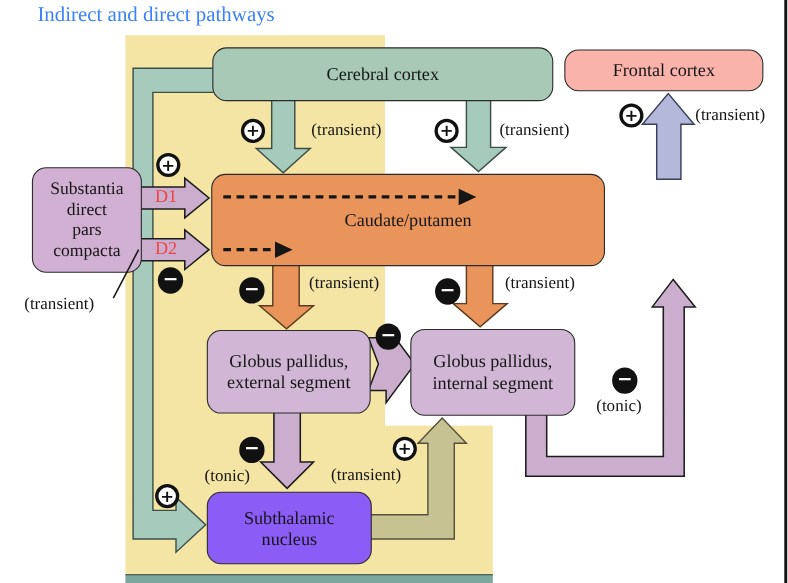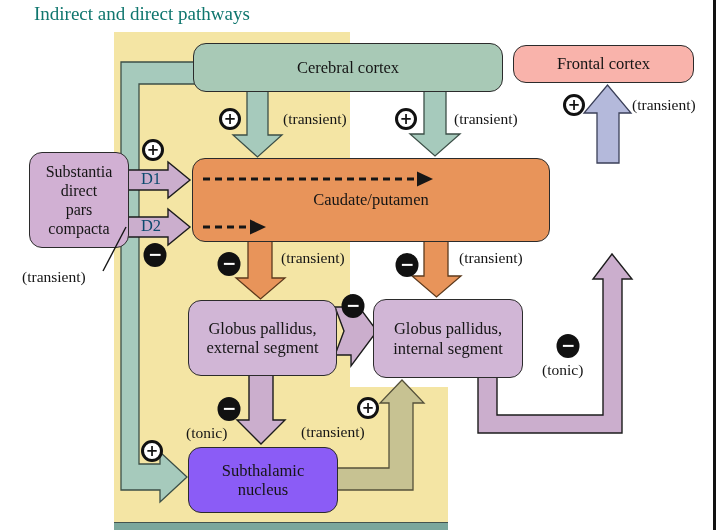--- a/index.html
+++ b/index.html
@@ -9,21 +9,21 @@
   }
   
   .yellow{position:absolute;background:#f4e5a4;}
   #yellow-main{left:114px;top:32px;width:236px;height:490px;}
   #yellow-ext{left:350px;top:387px;width:98px;height:135px;}
   #teal-strip{position:absolute;left:114px;top:522px;width:334px;height:7px;background:#7ba79c;border-top:1px solid #44544f;}
   #right-border{position:absolute;right:0;top:0;width:3px;height:530px;background:#111;}
   
   .layer{position:absolute;left:0;top:0;width:716px;height:530px;pointer-events:none;}
   
-  #title{position:absolute;left:34px;top:3px;font-size:19px;color:#0f766e;white-space:nowrap;}
+  #title{position:absolute;left:34px;top:3px;font-size:19px;color:#3b82f6;white-space:nowrap;}
   
   .box{
     position:absolute;border:1.6px solid #2b2b2b;border-radius:13px;
     display:flex;flex-direction:column;align-items:center;justify-content:center;
     text-align:center;font-size:16.5px;line-height:1.18;box-sizing:border-box;
   }
   #box-cerebral{left:193px;top:43px;width:310px;height:49px;background:#a8c9b6;justify-content:center;}
   #box-frontal{left:513px;top:45px;width:181px;height:38px;background:#f9b3ab;}
   #box-snc{left:2px;top:152px;width:100px;height:96px;background:#d1b0d3;font-size:16px;line-height:1.2;margin-left:27px;}
   #box-caudate{left:192px;top:158px;width:358px;height:84px;background:#e8945a;}
@@ -42,21 +42,21 @@
   #sp1{left:230px;top:119px;} #sp2{left:406px;top:119px;} #sp3{left:153px;top:150px;}
   #sp4{left:574px;top:105px;} #sp5{left:152px;top:451px;} #sp6{left:368px;top:408px;}
   #sm1{left:155px;top:255px;} #sm2{left:229px;top:264px;} #sm3{left:407px;top:265px;}
   #sm4{left:353px;top:306px;} #sm5{left:229px;top:409px;} #sm6{left:568px;top:346px;}
   
   .ann{position:absolute;transform:translateY(-50%);font-size:15.5px;color:#151515;white-space:nowrap;}
   #l1{left:283px;top:119px;} #l2{left:454px;top:119px;} #l3{left:632px;top:105px;}
   #l4{left:22px;top:277px;}  #l5{left:281px;top:258px;} #l6{left:459px;top:258px;}
   #l7{left:186px;top:433px;} #l8{left:301px;top:432px;} #l9{left:542px;top:370px;}
   
-  .receptor{position:absolute;transform:translate(-50%,-50%);font-size:16.5px;color:#0c4a6e;}
+  .receptor{position:absolute;transform:translate(-50%,-50%);font-size:16.5px;color:#ef4444;}
   #d1{left:151px;top:179px;} #d2{left:151px;top:226px;}
 </style>
 </head>
 <body>
 
 <div id="canvas">
 
   <div id="yellow-main" class="yellow"></div>
   <div id="yellow-ext" class="yellow"></div>
   <div id="teal-strip"></div>

